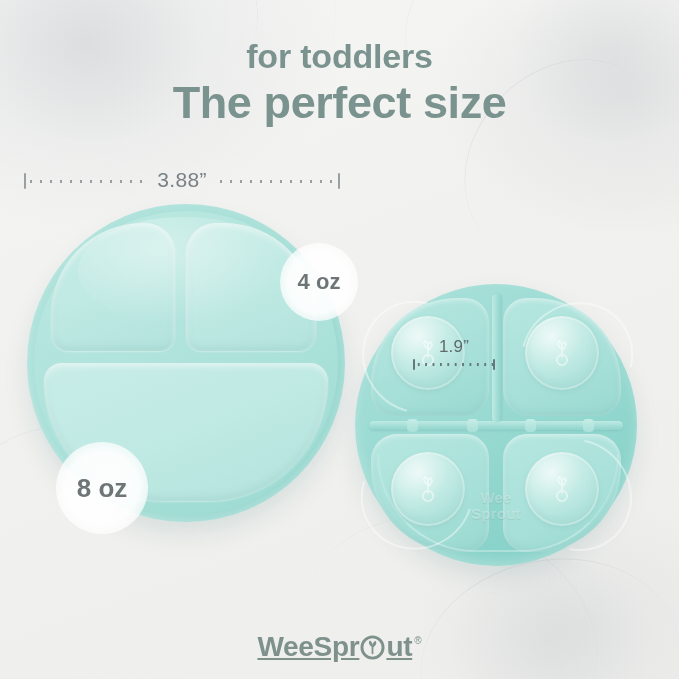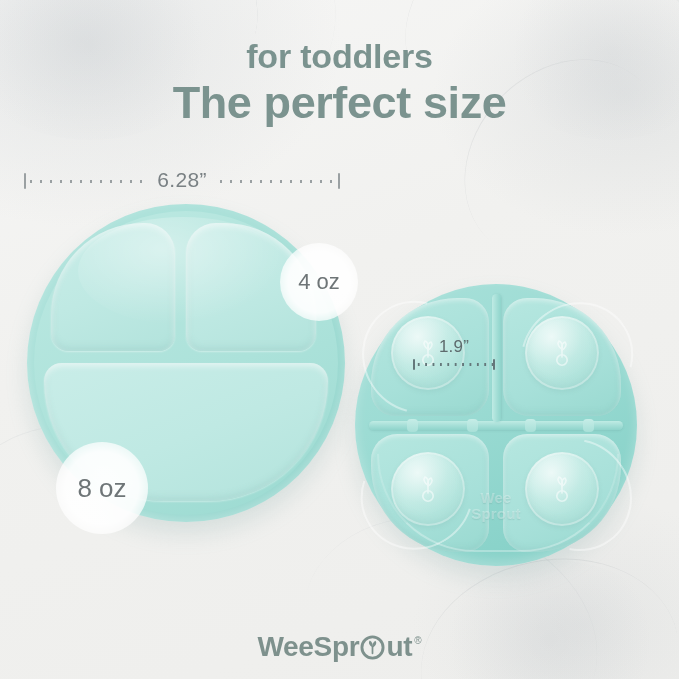--- a/index.html
+++ b/index.html
@@ -317,20 +317,21 @@
   .badge {
     position: absolute;
     border-radius: 50%;
     display: flex;
     align-items: center;
     justify-content: center;
     color: #6e7577;
     user-select: none;
     background:
       radial-gradient(circle at 50% 50%, rgba(255,255,255,0.97) 0%, rgba(255,255,255,0.93) 56%, rgba(255,255,255,0.58) 80%, rgba(255,255,255,0.0) 100%);
+    font-weight: bold;
   }
   #badge-4oz {
     left: 280px;
     top: 243px;
     width: 78px;
     height: 78px;
     font-size: 22px;
     z-index: 6;
   }
   #badge-8oz {
@@ -352,20 +353,21 @@
     align-items: center;
     justify-content: center;
     color: #7e918d;
     user-select: none;
   }
   #brand-text {
     font-size: 28px;
     font-weight: bold;
     letter-spacing: -0.3px;
     line-height: 1;
+    text-decoration: underline;
   }
   #brand-mark { margin: 0 1px; display: inline-block; vertical-align: -3px; }
   #brand-reg {
     font-size: 10px;
     align-self: flex-start;
     margin-top: 2px;
     margin-left: 2px;
   }
 </style>
 </head>
@@ -387,21 +389,21 @@
   <div class="blotch" style="left:430px; top:560px; width:240px; height:160px;"></div>
 
   <div id="heading">
     <span id="title-line2">for toddlers</span>
     <span id="title-line1">The perfect size</span>
   </div>
 
   <div id="dim-main">
     <span class="cap"></span>
     <span class="dots"></span>
-    <span id="dim-main-label">6.28”</span>
+    <span id="dim-main-label">3.88”</span>
     <span class="dots"></span>
     <span class="cap"></span>
   </div>
 
   <div id="plate-front">
     <div id="plate-front-inner">
       <div class="well" id="well-top-left"></div>
       <div class="well" id="well-top-right"></div>
       <div class="well" id="well-bottom"></div>
     </div>

